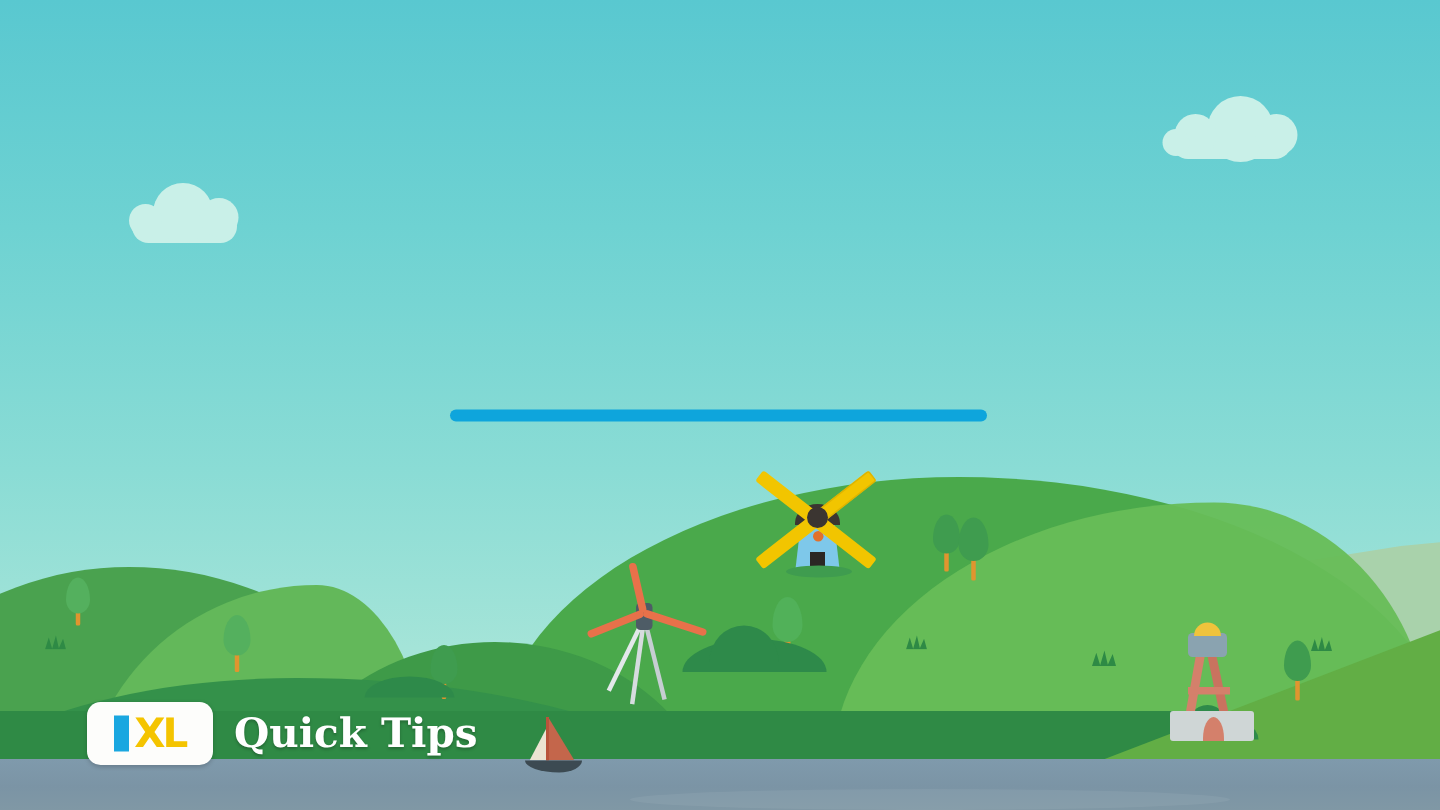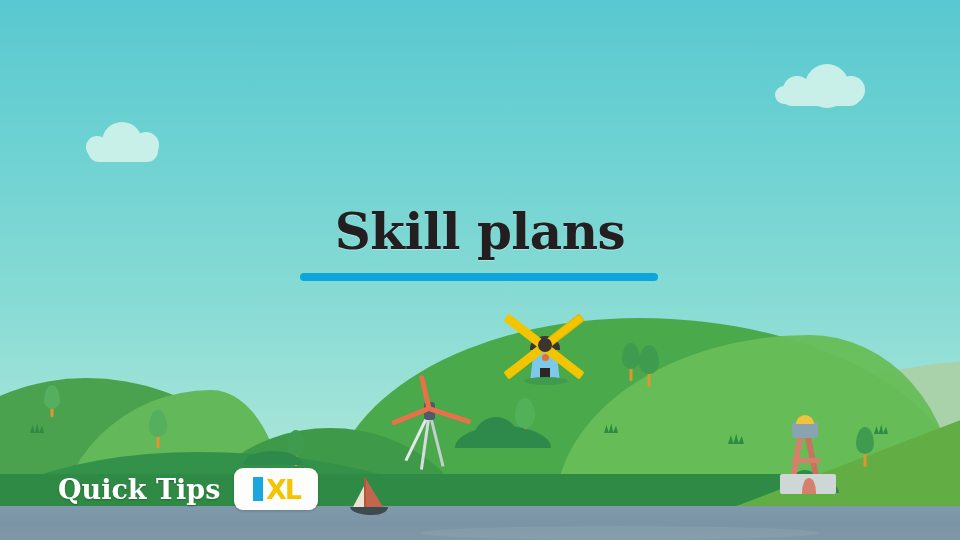--- a/index.html
+++ b/index.html
@@ -60,21 +60,20 @@
     <div class="lobe" style="left:-2px;top:-4px;width:22px;height:22px;"></div>
   </div>
 
   <div class="cloud" style="left:781px;top:84px;width:80px;height:22px;">
     <div class="lobe" style="left:24px;top:-20px;width:44px;height:44px;"></div>
     <div class="lobe" style="left:56px;top:-8px;width:28px;height:28px;"></div>
     <div class="lobe" style="left:2px;top:-8px;width:28px;height:28px;"></div>
     <div class="lobe" style="left:-6px;top:2px;width:18px;height:18px;"></div>
   </div>
 
-  <div id="title">Skill plans</div>
   <div id="title-rule"></div>
 
   <div class="abs" style="left:640px;top:352px;width:420px;height:200px;
               background:#a9d2ab;
               clip-path:polygon(0% 100%, 36% 26%, 52% 12%, 70% 6%, 100% 0%, 100% 100%);"></div>
 
   <div class="abs" style="left:330px;top:318px;width:640px;height:230px;
               background:#4aa94b;
               border-radius:58% 62% 0 0 / 96% 100% 0 0;"></div>
 
@@ -213,20 +212,20 @@
     <div class="abs" style="left:16px;top:0;width:2px;height:29px;background:#b9543b;"></div>
     <div class="abs" style="left:18px;top:1px;width:17px;height:28px;background:#c4664b;
                 clip-path:polygon(0% 0%,100% 100%,0% 100%);"></div>
     <div class="abs" style="left:5px;top:8px;width:11px;height:21px;background:#ece4d2;
                 clip-path:polygon(100% 0%,100% 100%,0% 100%);"></div>
     <div class="abs" style="left:2px;top:29px;width:38px;height:8px;background:#3c4a52;
                 border-radius:0 0 40% 60% / 0 0 100% 100%;"></div>
   </div>
 
   <div id="badge">
-    <div id="badge-text">Quick Tips</div>
     <div id="logo-chip">
       <div id="logo-i"></div>
       <div id="logo-xl">XL</div>
     </div>
+    <div id="badge-text">Quick Tips</div>
   </div>
 
 </div>
 
 </body></html>

